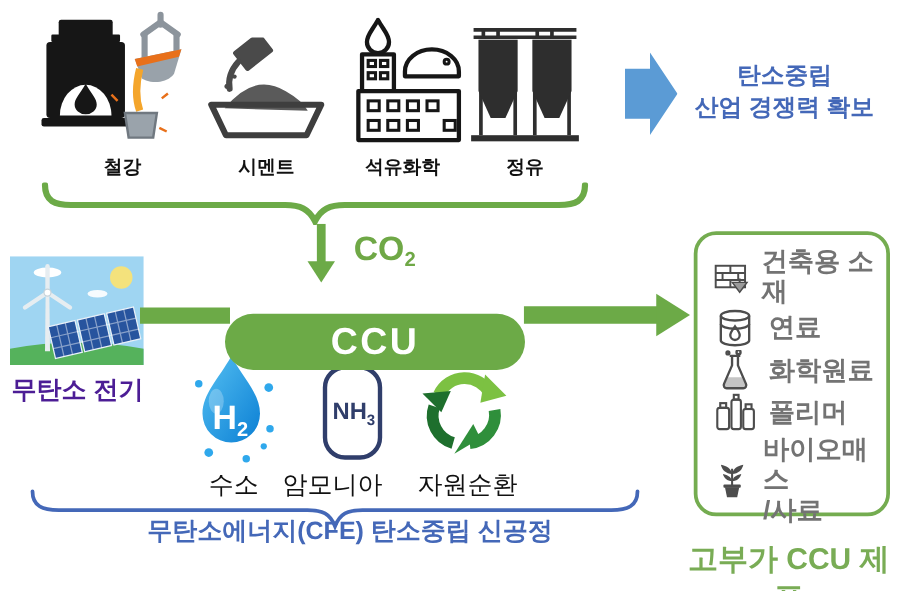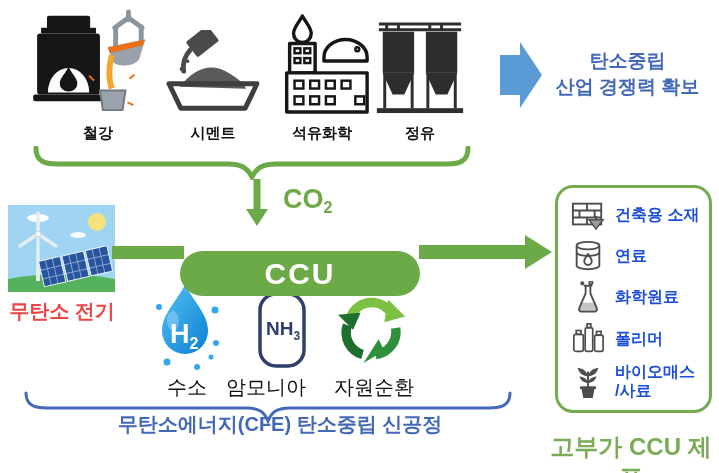--- a/index.html
+++ b/index.html
@@ -9,27 +9,27 @@
   .industry{display:flex;flex-direction:column;align-items:center;}
   .ind-icon{height:112px;display:flex;align-items:flex-end;justify-content:center;}
   .ind-label{margin-top:8px;font-size:15px;font-weight:700;color:#111;}
   .benefit-text{font-size:19px;font-weight:700;color:#4468B8;text-align:center;line-height:1.38;}
   .co2-label{font-size:27px;font-weight:700;color:#6FA846;}
   .sub{font-size:0.6em;vertical-align:-0.3em;}
   .ccu-pill{left:180px;top:227px;width:240px;height:45px;border-radius:23px;background:#6CAA47;
             display:flex;align-items:center;justify-content:center;z-index:3;margin-top:24px;}
   .ccu-text{color:#fff;font-size:30px;font-weight:700;letter-spacing:2px;}
   .connector{left:112px;top:246px;width:72px;height:13px;background:#6CAA47;z-index:2;}
-  .elec-label{left:0;top:298px;width:124px;text-align:center;font-size:20px;font-weight:700;color:#ef4444;}
+  .elec-label{left:0;top:298px;width:124px;text-align:center;font-size:20px;font-weight:700;color:#4c1d95;}
   .input-label{top:374px;text-align:center;font-size:20px;font-weight:400;color:#111;}
   .products-box{left:555px;top:185px;width:157px;height:228px;box-sizing:border-box;
                 border:3.5px solid #74AC50;border-radius:18px;background:#fff;
                 padding:10px 8px 10px 13px;display:flex;flex-direction:column;justify-content:space-between;z-index:3;}
   .prod-row{display:flex;align-items:center;gap:10px;}
-  .prod-label{font-size:16px;font-weight:700;color:#1d4ed8;line-height:1.15;}
+  .prod-label{font-size:21px;font-weight:700;color:#737373;line-height:1.15;}
   .caption-blue{left:60px;top:411px;width:440px;text-align:center;font-size:20px;font-weight:700;color:#4468B8;}
   .caption-green{left:546px;top:431px;width:170px;text-align:center;font-size:24px;font-weight:700;color:#79AC55;}
   svg{display:block;}
 </style>
 </head>
 <body>
 
 <div id="stage">
 
   <div class="abs industry" style="left:26px;top:4px;width:144px;">

